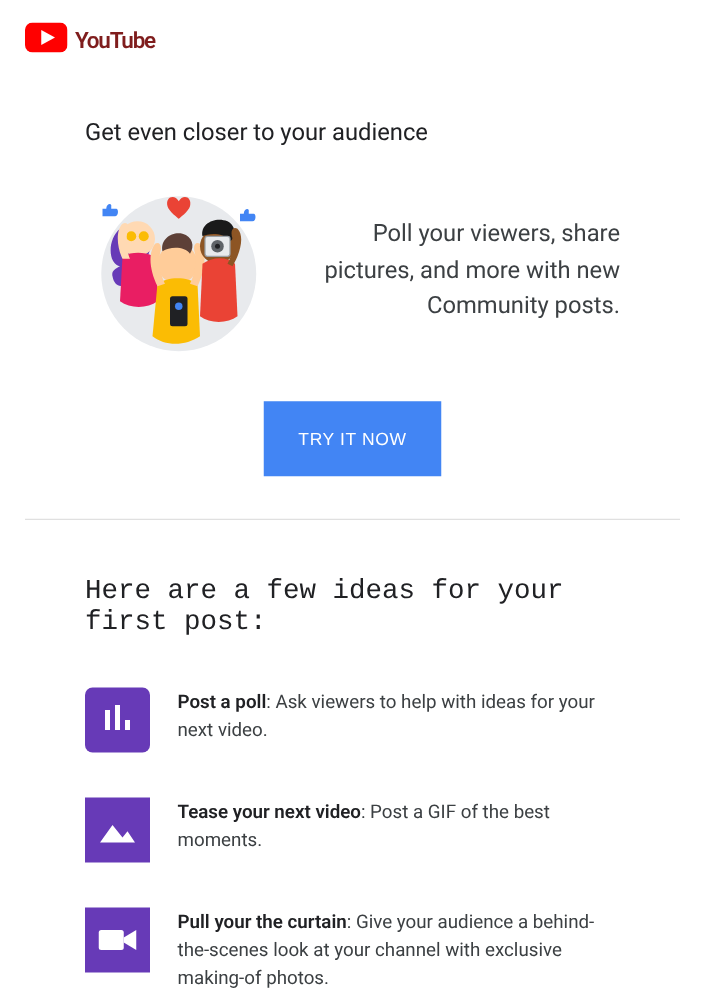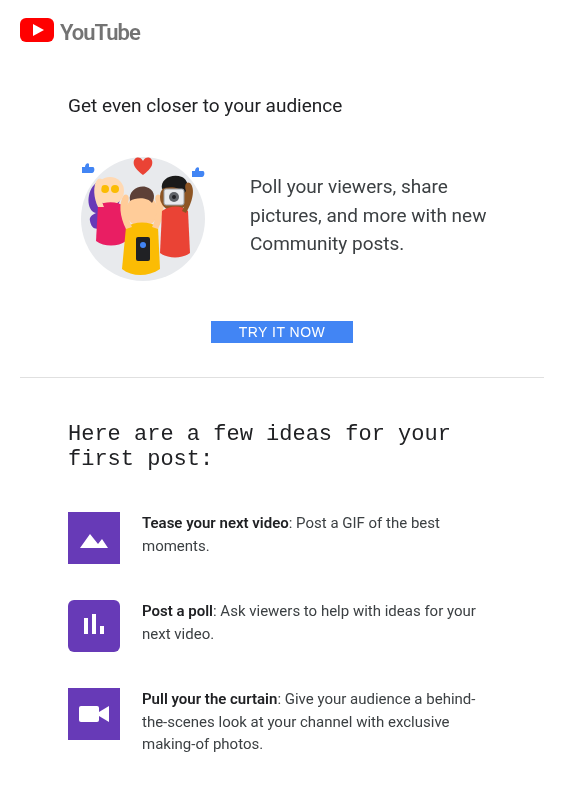--- a/index.html
+++ b/index.html
@@ -11,39 +11,40 @@
     color: #202124;
     padding: 18px 20px 20px 20px;
   }
   .logo {
     display: flex;
     align-items: center;
     gap: 6px;
     margin-bottom: 48px;
   }
   .logo-text {
-    font-size: 22px;
+    font-size: 18px;
     font-weight: 600;
     letter-spacing: -1px;
-    color: #737373;
+    color: #7f1d1d;
   }
   .content {
     padding: 0 48px;
   }
   h1 {
     font-size: 19px;
     font-weight: 400;
     color: #202124;
     margin-bottom: 24px;
   }
   .hero {
     display: flex;
     align-items: center;
     gap: 32px;
     margin-bottom: 30px;
+    text-align: right;
   }
   .hero-illustration {
     width: 150px;
     height: 150px;
     flex-shrink: 0;
     position: relative;
   }
   .hero-text {
     font-size: 19px;
     line-height: 1.5;
@@ -54,21 +55,21 @@
     text-align: center;
     margin-bottom: 34px;
   }
   .cta {
     display: inline-block;
     background: #4285f4;
     color: #fff;
     font-size: 14px;
     font-weight: 500;
     letter-spacing: 0.5px;
-    padding: 3px 28px;
+    padding: 22px 28px;
     border: none;
     cursor: pointer;
   }
   hr.divider {
     border: none;
     border-top: 1px solid #e0e0e0;
     margin: 0 0 44px 0;
   }
   h2 {
     font-size: 22px;
@@ -173,46 +174,46 @@
 
 </div>
 
 <hr class="divider">
 
 <div class="content">
 
   <h2>Here are a few ideas for your first post:</h2>
 
   <div class="idea">
-    <div class="idea-icon no-radius">
-      <svg width="32" height="24" viewBox="0 0 32 24">
-        <rect x="0" y="0" width="32" height="24" fill="none"></rect>
-        <path d="M2 22 L12 8 L20 18 L24 13 L30 22 Z" fill="#fff"></path>
-      </svg>
-    </div>
-    <div class="idea-text">
-      <b>Tease your next video</b><span>: Post a GIF of the best moments.</span>
-    </div>
-  </div>
-
-  <div class="idea">
     <div class="idea-icon">
       <svg width="28" height="28" viewBox="0 0 28 28">
         <rect x="4" y="6" width="4" height="16" fill="#fff"></rect>
         <rect x="12" y="2" width="4" height="20" fill="#fff"></rect>
         <rect x="20" y="14" width="4" height="8" fill="#fff"></rect>
       </svg>
     </div>
     <div class="idea-text">
       <b>Post a poll</b><span>: Ask viewers to help with ideas for your next video.</span>
     </div>
   </div>
 
   <div class="idea">
     <div class="idea-icon no-radius">
+      <svg width="32" height="24" viewBox="0 0 32 24">
+        <rect x="0" y="0" width="32" height="24" fill="none"></rect>
+        <path d="M2 22 L12 8 L20 18 L24 13 L30 22 Z" fill="#fff"></path>
+      </svg>
+    </div>
+    <div class="idea-text">
+      <b>Tease your next video</b><span>: Post a GIF of the best moments.</span>
+    </div>
+  </div>
+
+  <div class="idea">
+    <div class="idea-icon no-radius">
       <svg width="34" height="24" viewBox="0 0 34 24">
         <rect x="2" y="4" width="20" height="16" rx="2" fill="#fff"></rect>
         <path d="M22 10 L32 4 L32 20 L22 14 Z" fill="#fff"></path>
       </svg>
     </div>
     <div class="idea-text">
       <b>Pull your the curtain</b><span>: Give your audience a behind-the-scenes look at your channel with exclusive making-of photos.</span>
     </div>
   </div>
 

